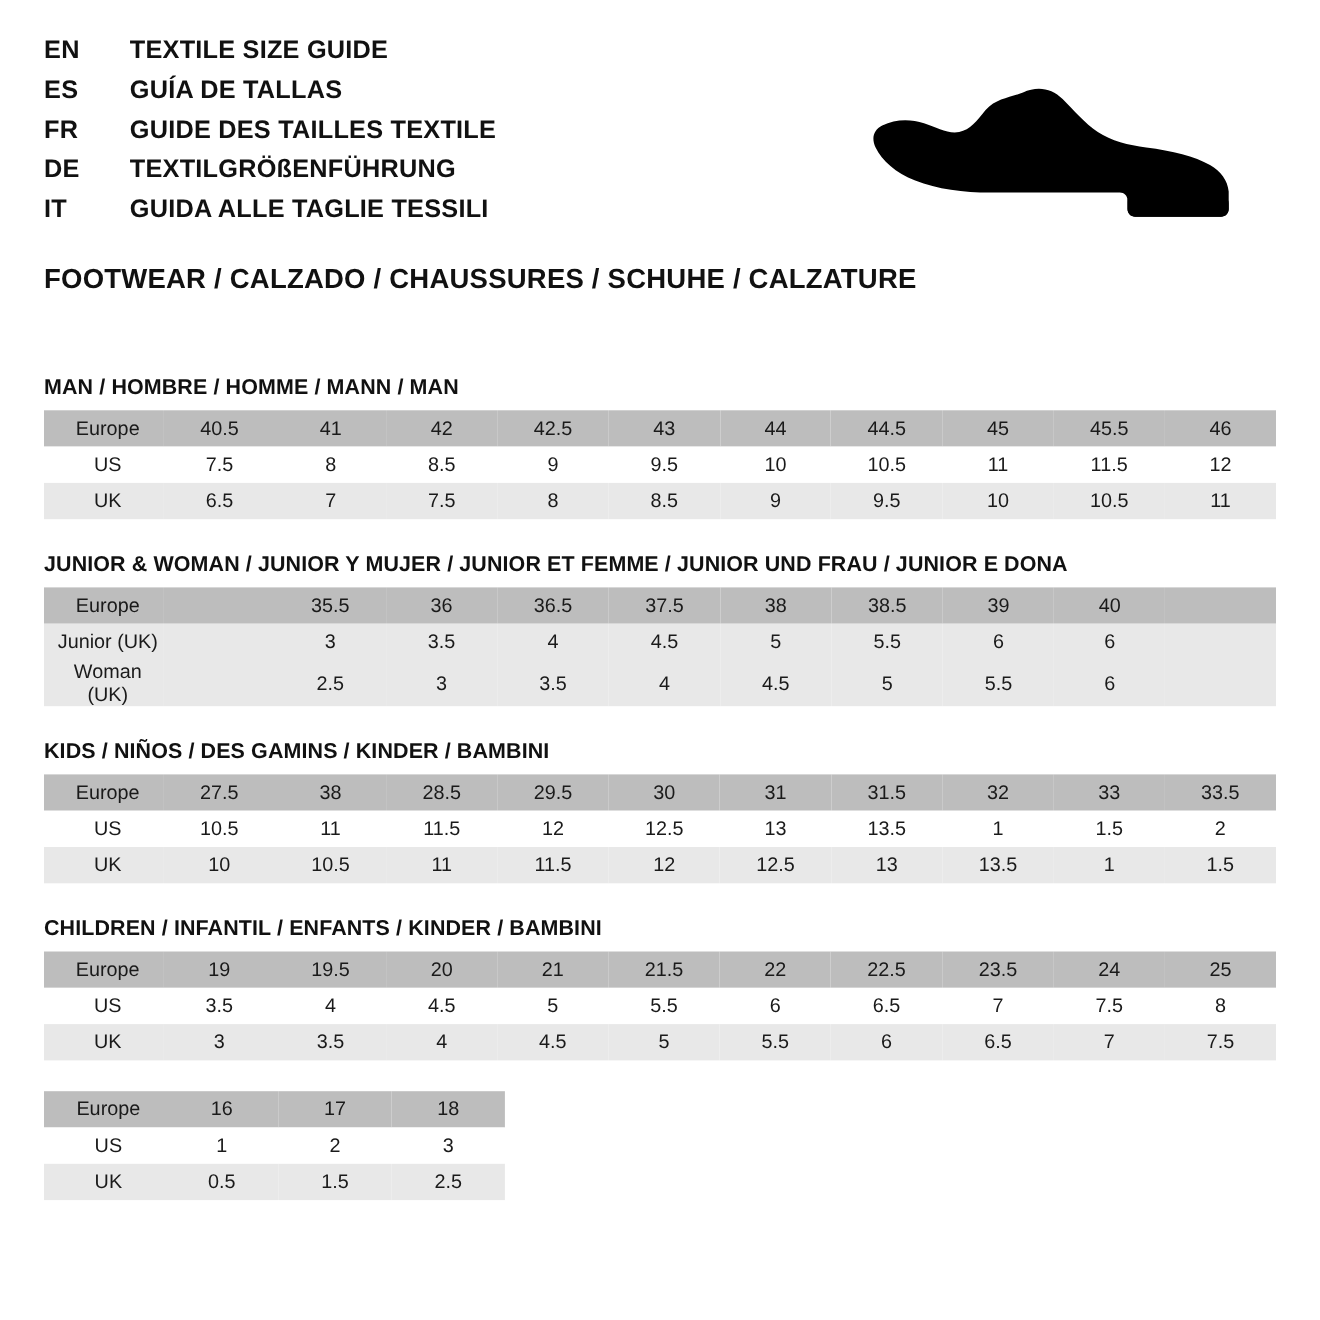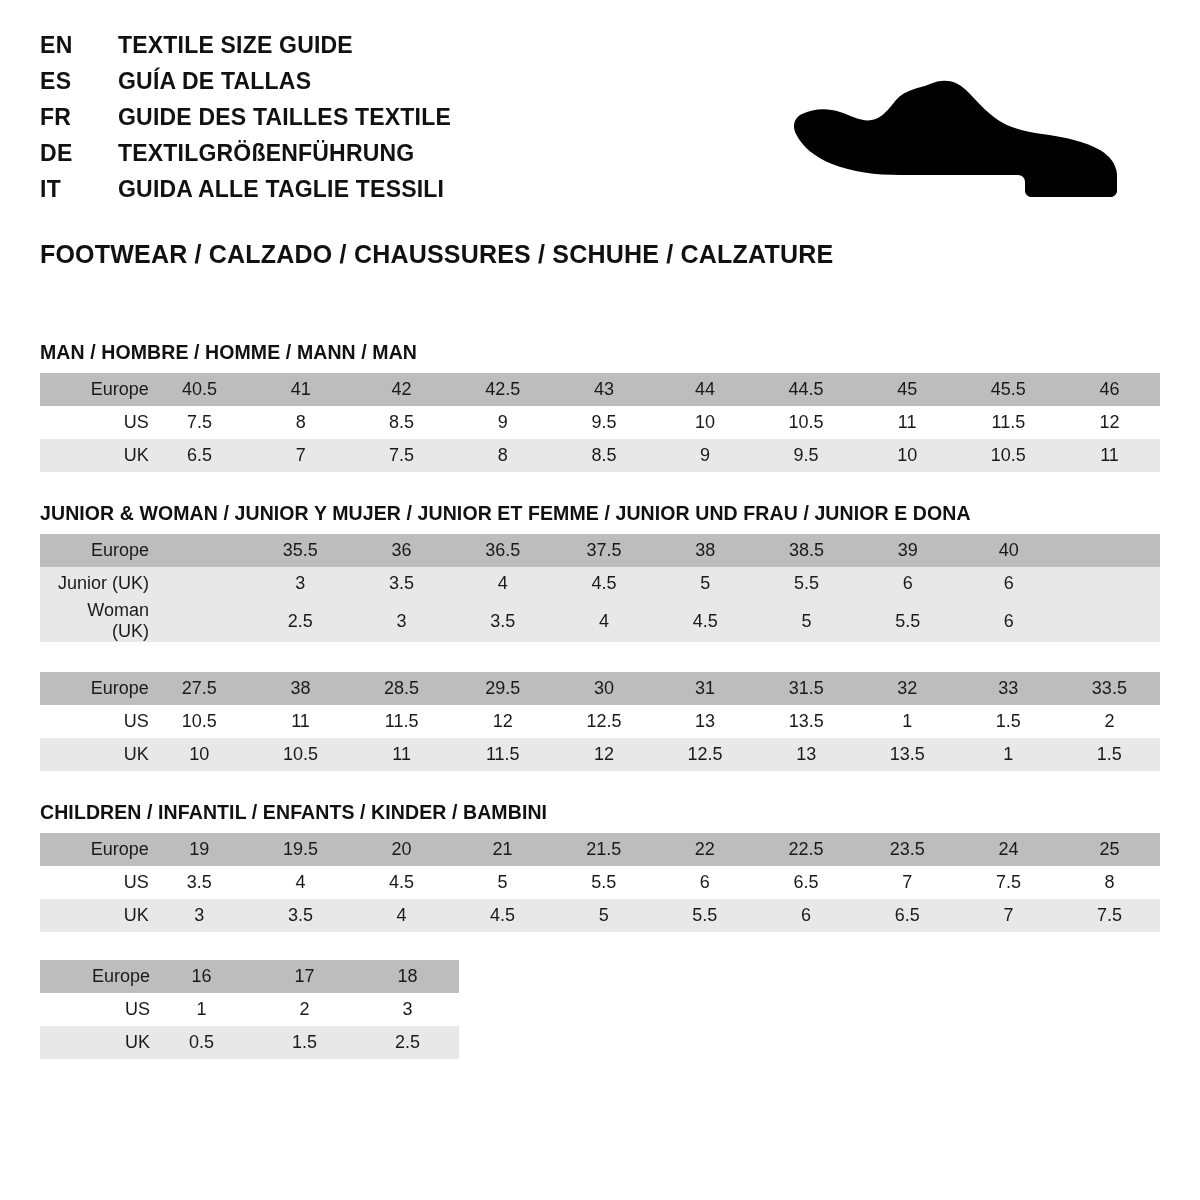--- a/index.html
+++ b/index.html
@@ -81,21 +81,21 @@
   }
   table.size-table td {
     height: 33px;
     font-size: 18px;
     color: #1a1a1a;
     text-align: center;
     vertical-align: middle;
     padding: 0;
   }
   table.size-table td.label {
-    text-align: right;
+    text-align: center;
     padding-left: 7px;
   }
   tr.head td {
     background: #bdbdbd;
   }
   tr.alt td {
     background: #e8e8e8;
   }
   tr.plain td {
     background: #ffffff;
@@ -263,20 +263,21 @@
         <td>6</td>
         <td></td>
       </tr>
     </tbody>
       </table>
   </div>
 
   <div class="sec-gap"></div>
 
   <div class="section">
+    <div class="section-title">KIDS / NIÑOS / DES GAMINS / KINDER / BAMBINI</div>
     <table class="size-table">
       <colgroup>
         <col style="width:110px">
           <col style="width:103px">
           <col style="width:103px">
           <col style="width:103px">
           <col style="width:103px">
         <col style="width:103px">
           <col style="width:103px">
           <col style="width:103px">

